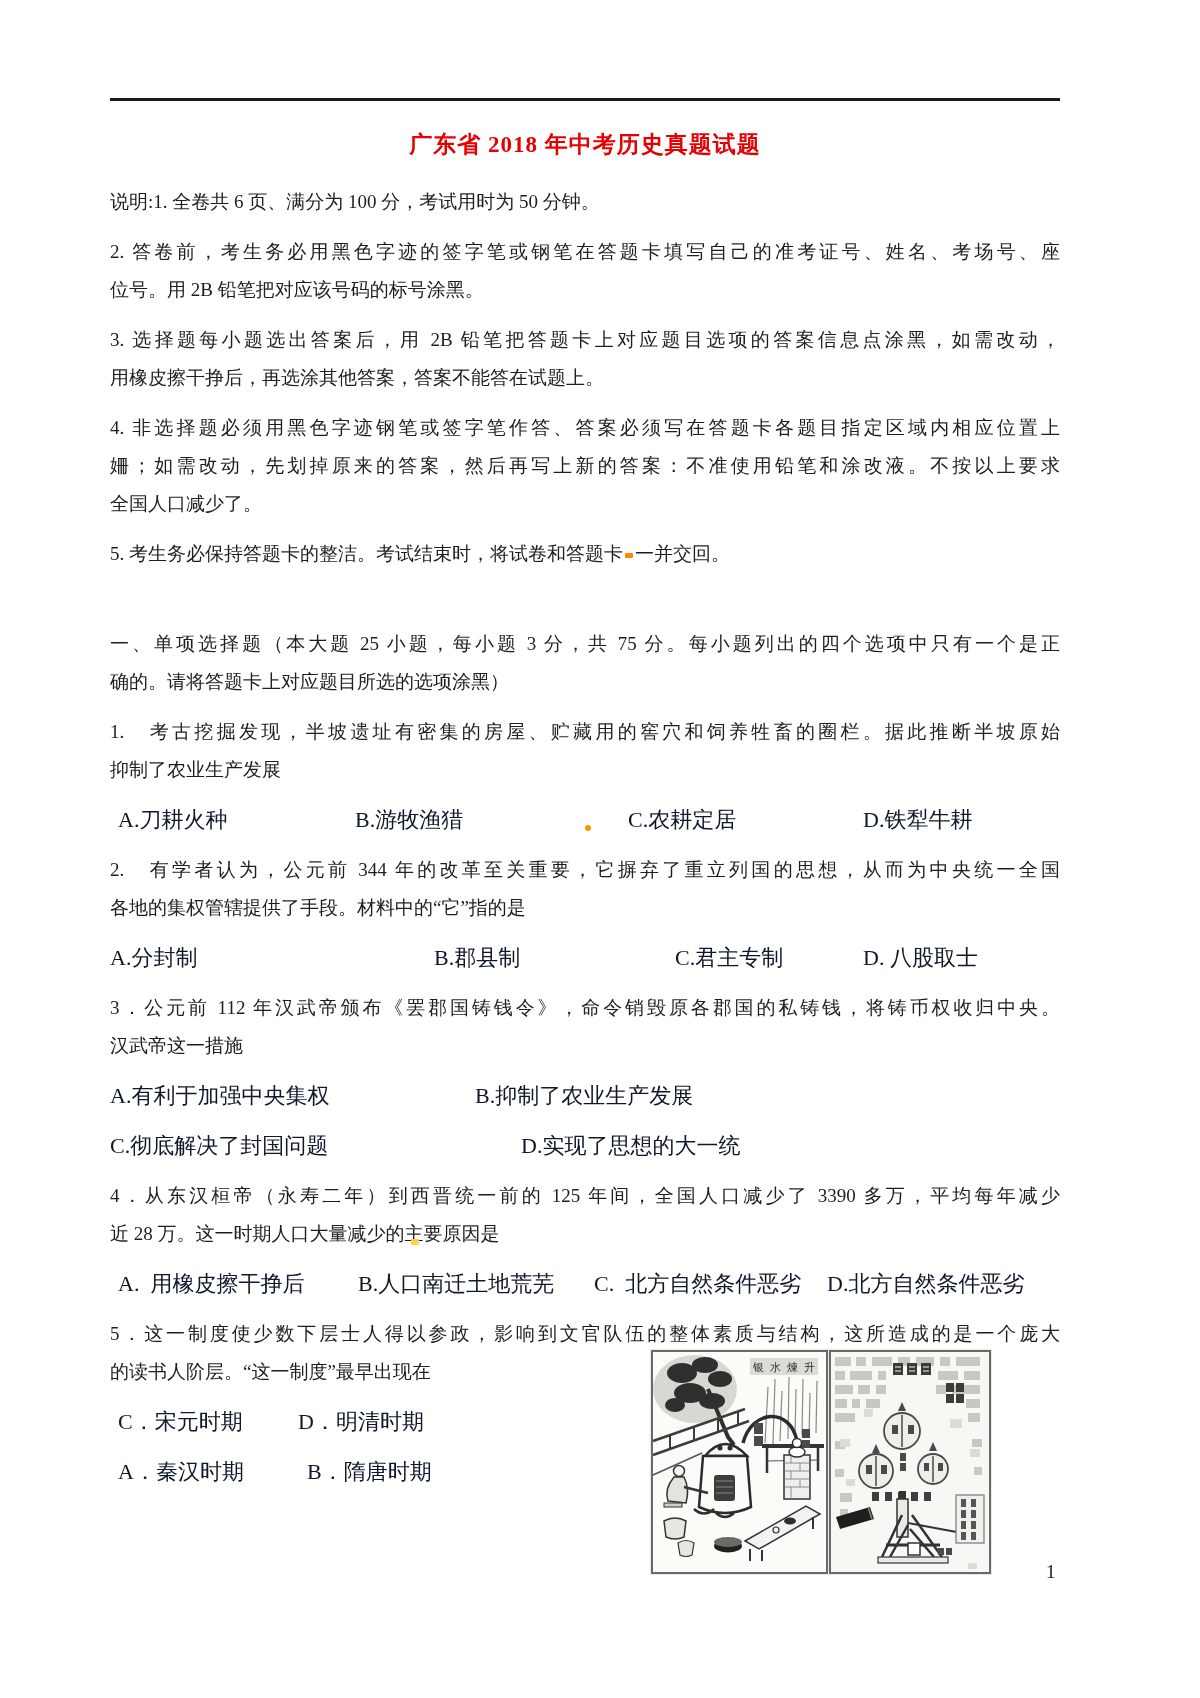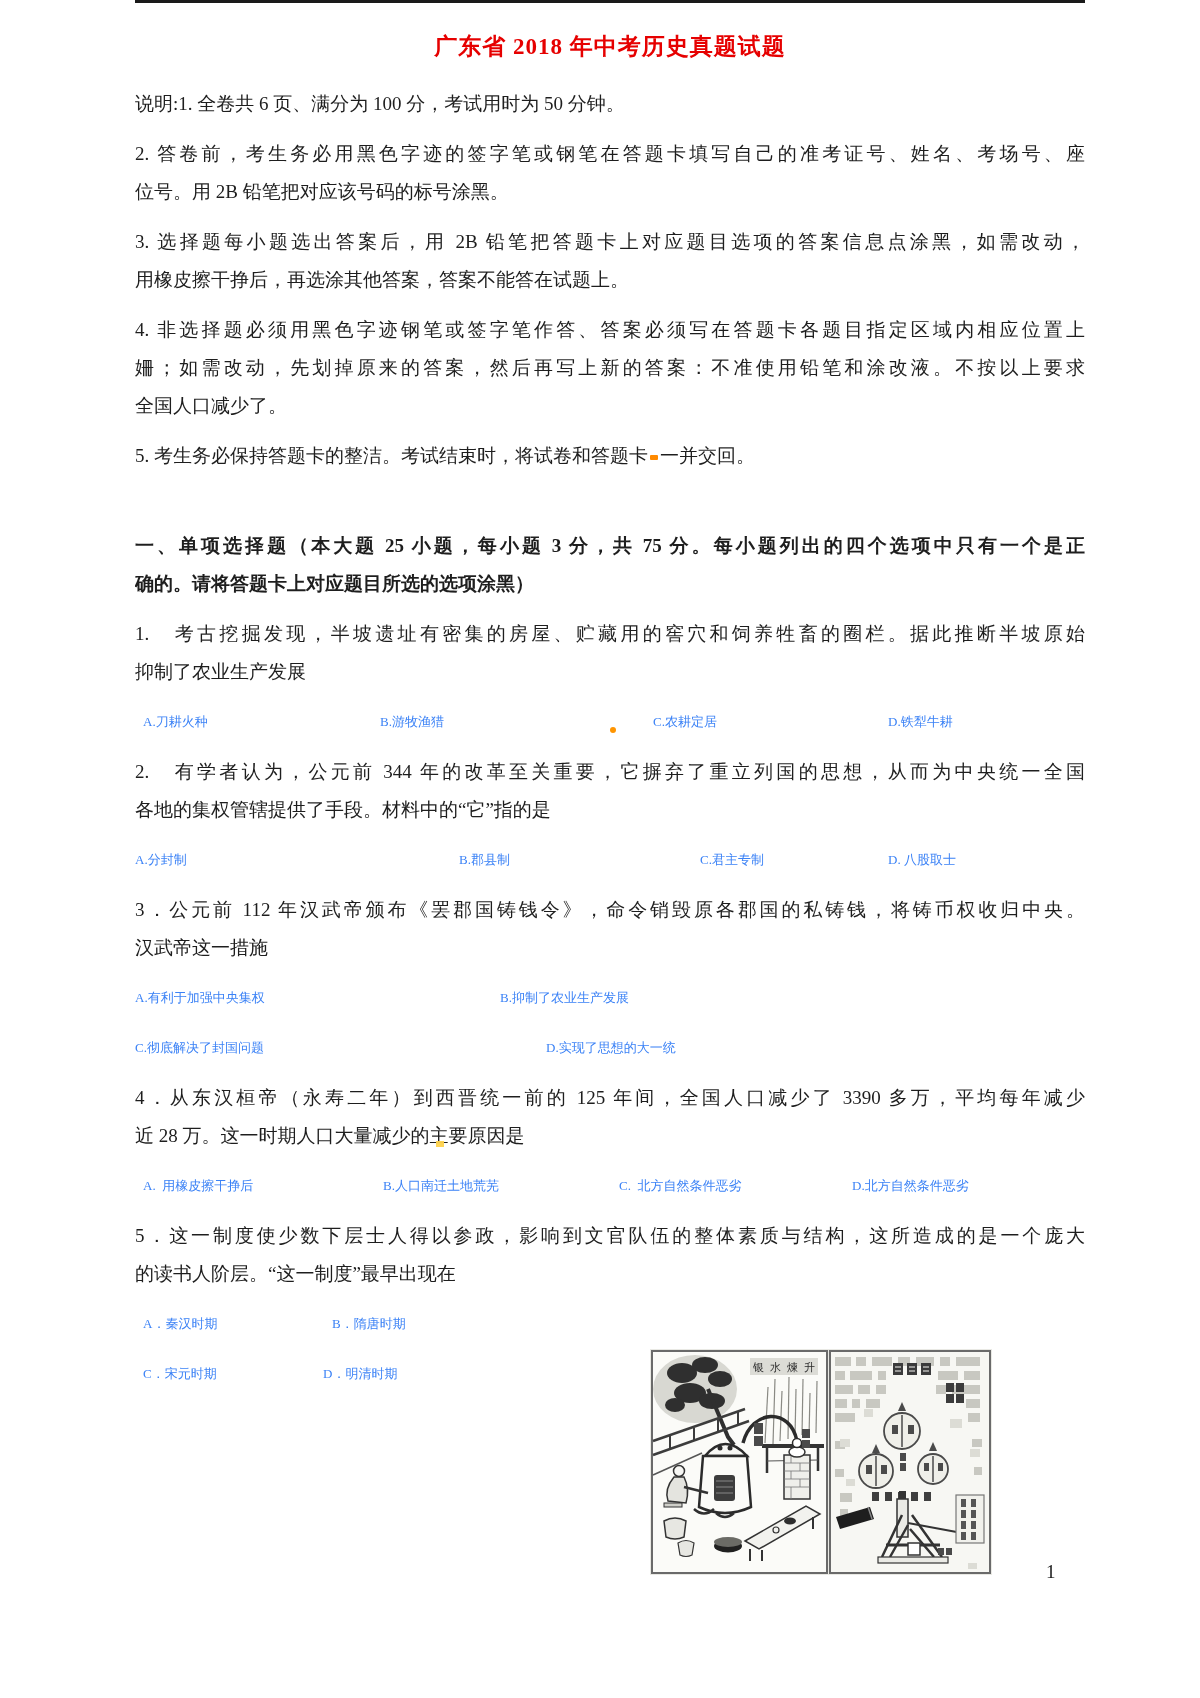--- a/index.html
+++ b/index.html
@@ -1,31 +1,31 @@
 <!DOCTYPE html>
 <html><head>
 <meta charset="utf-8">
 <style>
   html, body { margin:0; padding:0; background:#ffffff; }
   body { width:1200px; height:1698px; overflow:hidden;
          font-family:"Liberation Serif","DejaVu Serif",serif; }
   .page { position:relative; width:1200px; height:1698px; background:#ffffff; }
-  .content { position:absolute; left:135px; top:0; width:950px; }
+  .content { position:absolute; left:110px; top:0; width:950px; padding-top:98px; }
   .rule { height:3px; background:#1a1a1a; }
   .title { margin:26px 0 0; text-align:center; font-size:23px; font-weight:700;
            line-height:36px; letter-spacing:1px; }
   p { margin:0; }
   .line { font-size:19px; line-height:38px; height:38px; overflow:hidden; color:#1e1e1e; }
   .jl { text-align:justify; text-align-last:justify; }
   .para { margin-bottom:12px; }
   .first { margin-top:20px; }
-  .section-heading { margin:52px 0 12px;font-weight:bold; }
+  .section-heading { margin:52px 0 12px; }
   .qblock { margin-bottom:12px; }
   .opt-row { position:relative; height:38px; margin-bottom:12px;
-             font-size:13px; line-height:38px; color:#3b82f6; }
+             font-size:22px; line-height:38px; color:#0f172a; }
   .opt { position:absolute; top:0; white-space:nowrap; }
   .omark { display:inline-block; width:8px; height:5px; border-radius:1px;
            vertical-align:2px; margin:0 2px; background:#ff8a00; }
   .odot { position:absolute; width:6px; height:6px; border-radius:50%; top:24px;
           background:#ff9500; }
   .ymark { position:relative; }
   .ymark::after { content:""; position:absolute; left:6px; bottom:-1px;
                   width:8px; height:6px; background:#ffd34d; opacity:.95; }
   .illustration { position:absolute; left:650px; top:1349px; }
   .pagenum { position:absolute; left:1046px; top:1558px; font-size:19px;
@@ -111,26 +111,26 @@
       <span class="opt" style="left:248px">B.人口南迁土地荒芜</span>
       <span class="opt" style="left:484px">C. 北方自然条件恶劣</span>
       <span class="opt" style="left:717px">D.北方自然条件恶劣</span>
     </div>
 
     <div class="qblock">
       <p class="line jl">5．这一制度使少数下层士人得以参政，影响到文官队伍的整体素质与结构，这所造成的是一个庞大</p>
       <p class="line">的读书人阶层。“这一制度”最早出现在</p>
     </div>
     <div class="opt-row">
+      <span class="opt" style="left:8px">C．宋元时期</span>
+      <span class="opt" style="left:188px">D．明清时期</span>
+    </div>
+    <div class="opt-row">
       <span class="opt" style="left:8px">A．秦汉时期</span>
       <span class="opt" style="left:197px">B．隋唐时期</span>
-    </div>
-    <div class="opt-row">
-      <span class="opt" style="left:8px">C．宋元时期</span>
-      <span class="opt" style="left:188px">D．明清时期</span>
     </div>
 
   </div>
 
   <svg class="illustration" width="342" height="226" viewBox="0 0 342 226" xmlns="http://www.w3.org/2000/svg">
     <rect x="0" y="0" width="342" height="226" fill="#e9e9e4"></rect>
 
     <g>
       <rect x="2" y="2" width="175" height="222" fill="#fbfbf8" stroke="#6a6a6a" stroke-width="2"></rect>
       <g>

